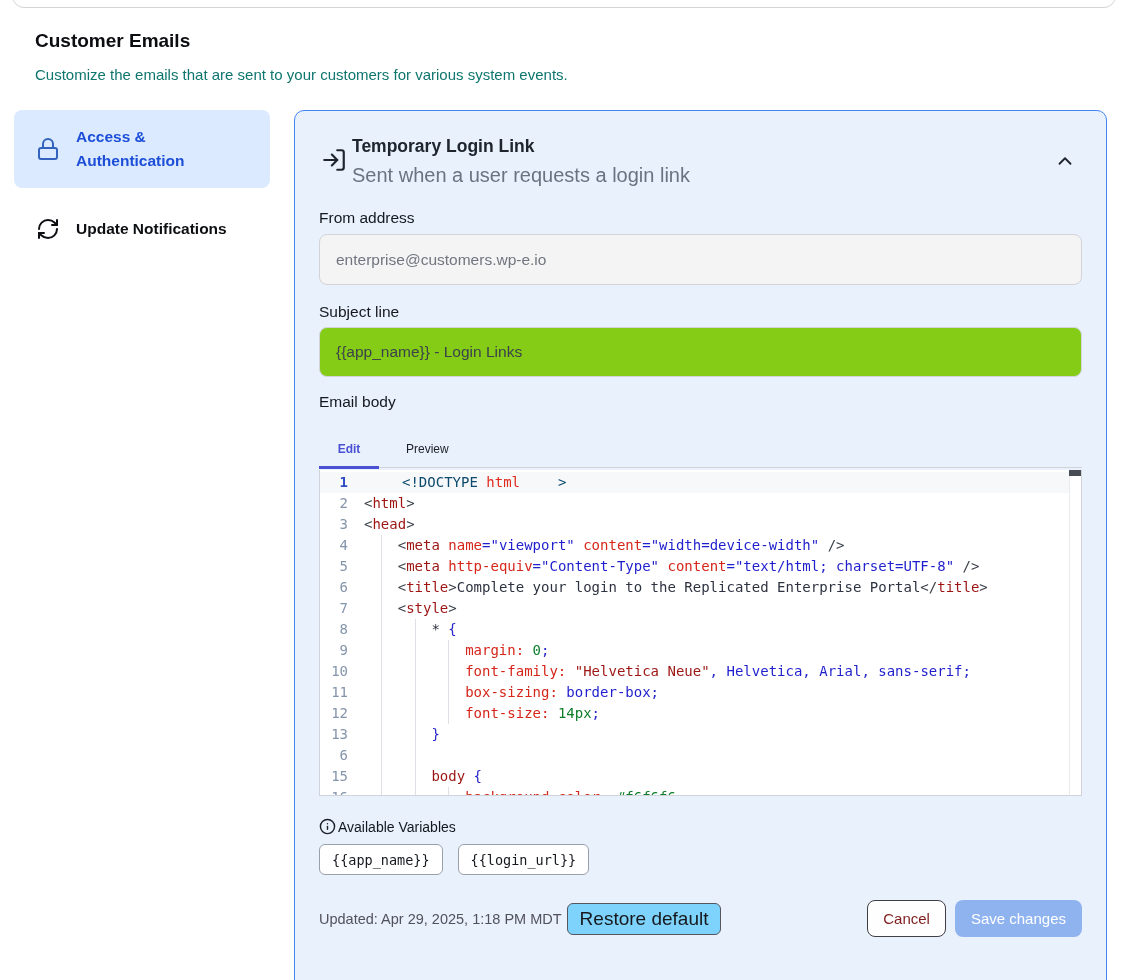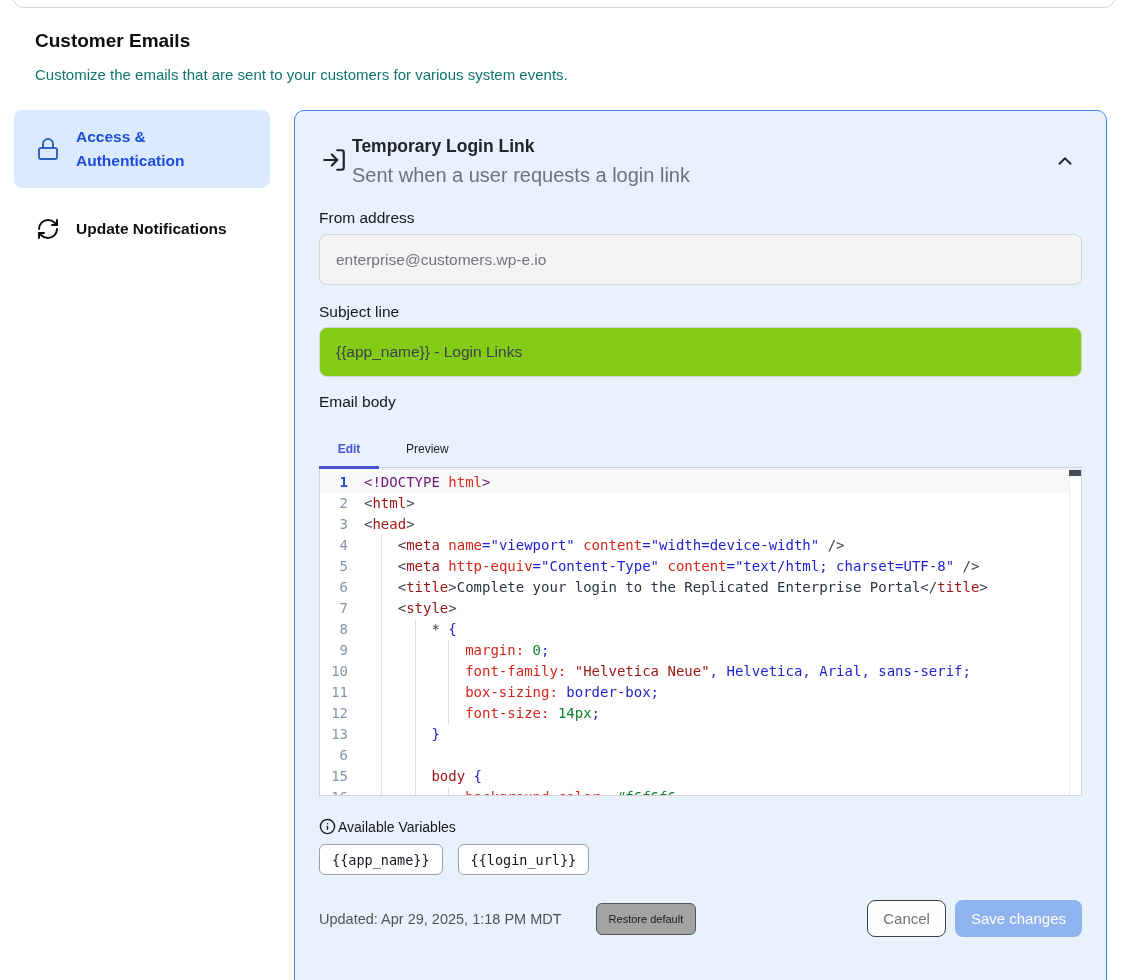--- a/index.html
+++ b/index.html
@@ -53,21 +53,21 @@
   .editor { position:absolute; left:24px; top:359px; width:763px; height:326px; background:#fff;
     border:1px solid #d0d4da; border-top:none; overflow:hidden; cursor:text;
     font-family:"DejaVu Sans Mono", monospace; font-size:14px; }
   .lines { padding-top:2px; }
   .cl { display:flex; height:21px; line-height:21px; white-space:pre; }
   .ln { width:28px; text-align:right; color:#8494ab; flex:none; user-select:none; }
   .lc { position:relative; margin-left:16px; flex:1; white-space:pre; }
   .cl.active { background:#f6f8fa; }
   .cl.active .ln { color:#2e4bc6; font-weight:bold; }
   .guide { position:absolute; top:0; bottom:0; width:1px; background:#dde1e7; }
-  .tk-m { color:#701a75; }  
+  .tk-m { color:#0c4a6e;margin-left:38px; }  
   .tk-e { color:#e02b1d; }  
   .tk-b { color:#3b4049; }  
   .tk-t { color:#9c1512; }  
   .tk-a { color:#d6261a; }  
   .tk-s { color:#1f1fcd; }  
   .tk-n { color:#0e7e2b; }  
   .tk-p { color:#2727c9; }  
   .tk-x { color:#2d3340; }  
   .sb-track { position:absolute; top:0; right:0; bottom:0; width:12px; border-left:1px solid #e9ebef; background:#fff; }
   .sb-thumb { position:absolute; top:0; right:0; width:12px; height:6px; background:#474c55; }
@@ -77,24 +77,24 @@
     font-size:14px; color:#15181e; }
   .chips { position:absolute; left:24px; top:733px; display:flex; gap:15px; }
   .chip { height:31px; display:inline-flex; align-items:center; padding:0 12px; background:#fff;
     border:1px solid #9aa0aa; border-radius:6px; font-family:"DejaVu Sans Mono", monospace;
     font-size:13.5px; color:#15181e; cursor:pointer; }
 
   
   .pfooter { position:absolute; left:24px; right:24px; top:789px; height:37px; display:flex; align-items:center; }
   .updated { font-size:14.5px; color:#52525b; }
   .btn { font-family:"Liberation Sans", sans-serif; cursor:pointer; }
-  .btn-restore { margin-left:34px; height:32px; padding:0 12px; font-size:11px; color:#17181c;
-    background:#a3a3a3; border:1px solid #55565c; border-radius:6px; }
+  .btn-restore { margin-left:5px; height:32px; padding:0 12px; font-size:19px; color:#17181c;
+    background:#7dd3fc; border:1px solid #55565c; border-radius:6px; }
   .spacer { flex:1; }
-  .btn-cancel { height:37px; padding:5px 15px; font-size:15px; color:#737373; background:#fefefe;
+  .btn-cancel { height:37px; padding:5px 15px; font-size:15px; color:#7f1d1d; background:#fefefe;
     border:1px solid #3f4046; border-radius:8px; margin-right:9px; }
   .btn-save { height:37px; padding:0 16px; font-size:15px; color:#fff; background:#8fb3ef;
     border:none; border-radius:8px; }
 
   svg { display:block; }
 </style>
 </head>
 <body>
 
 <div class="stage">

